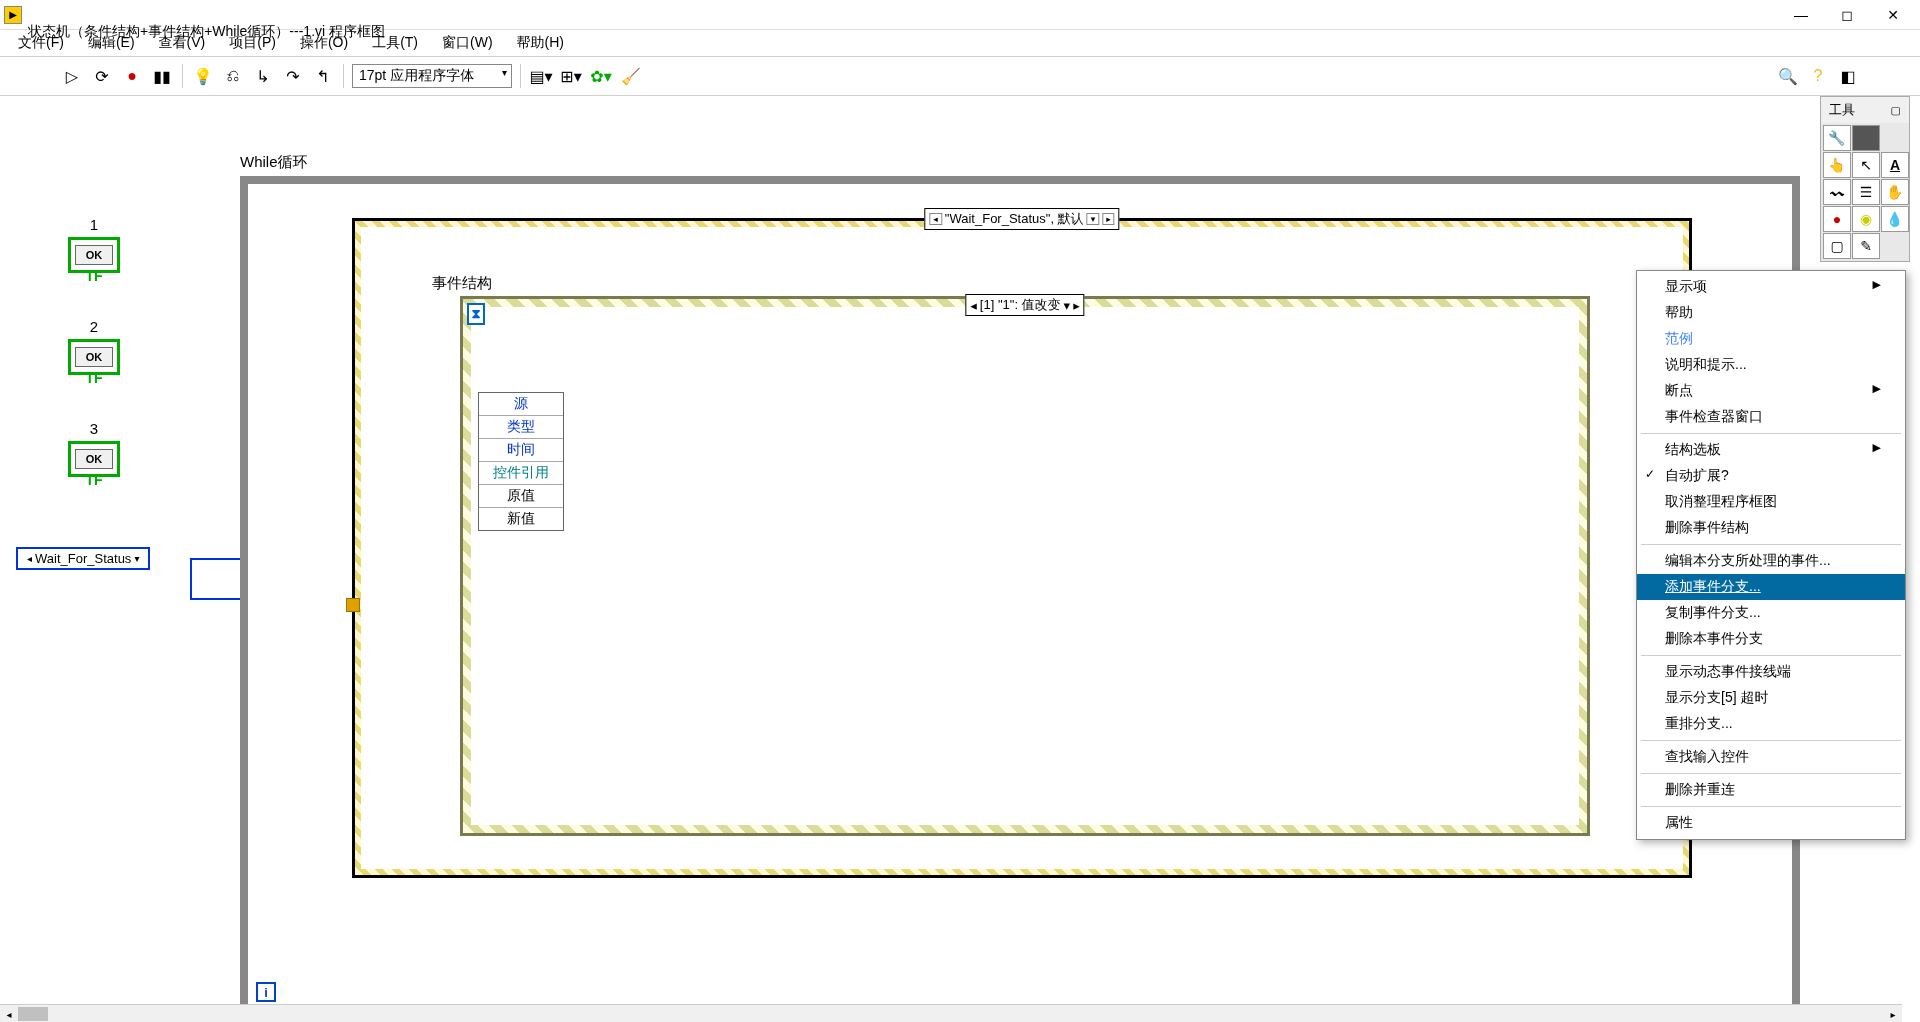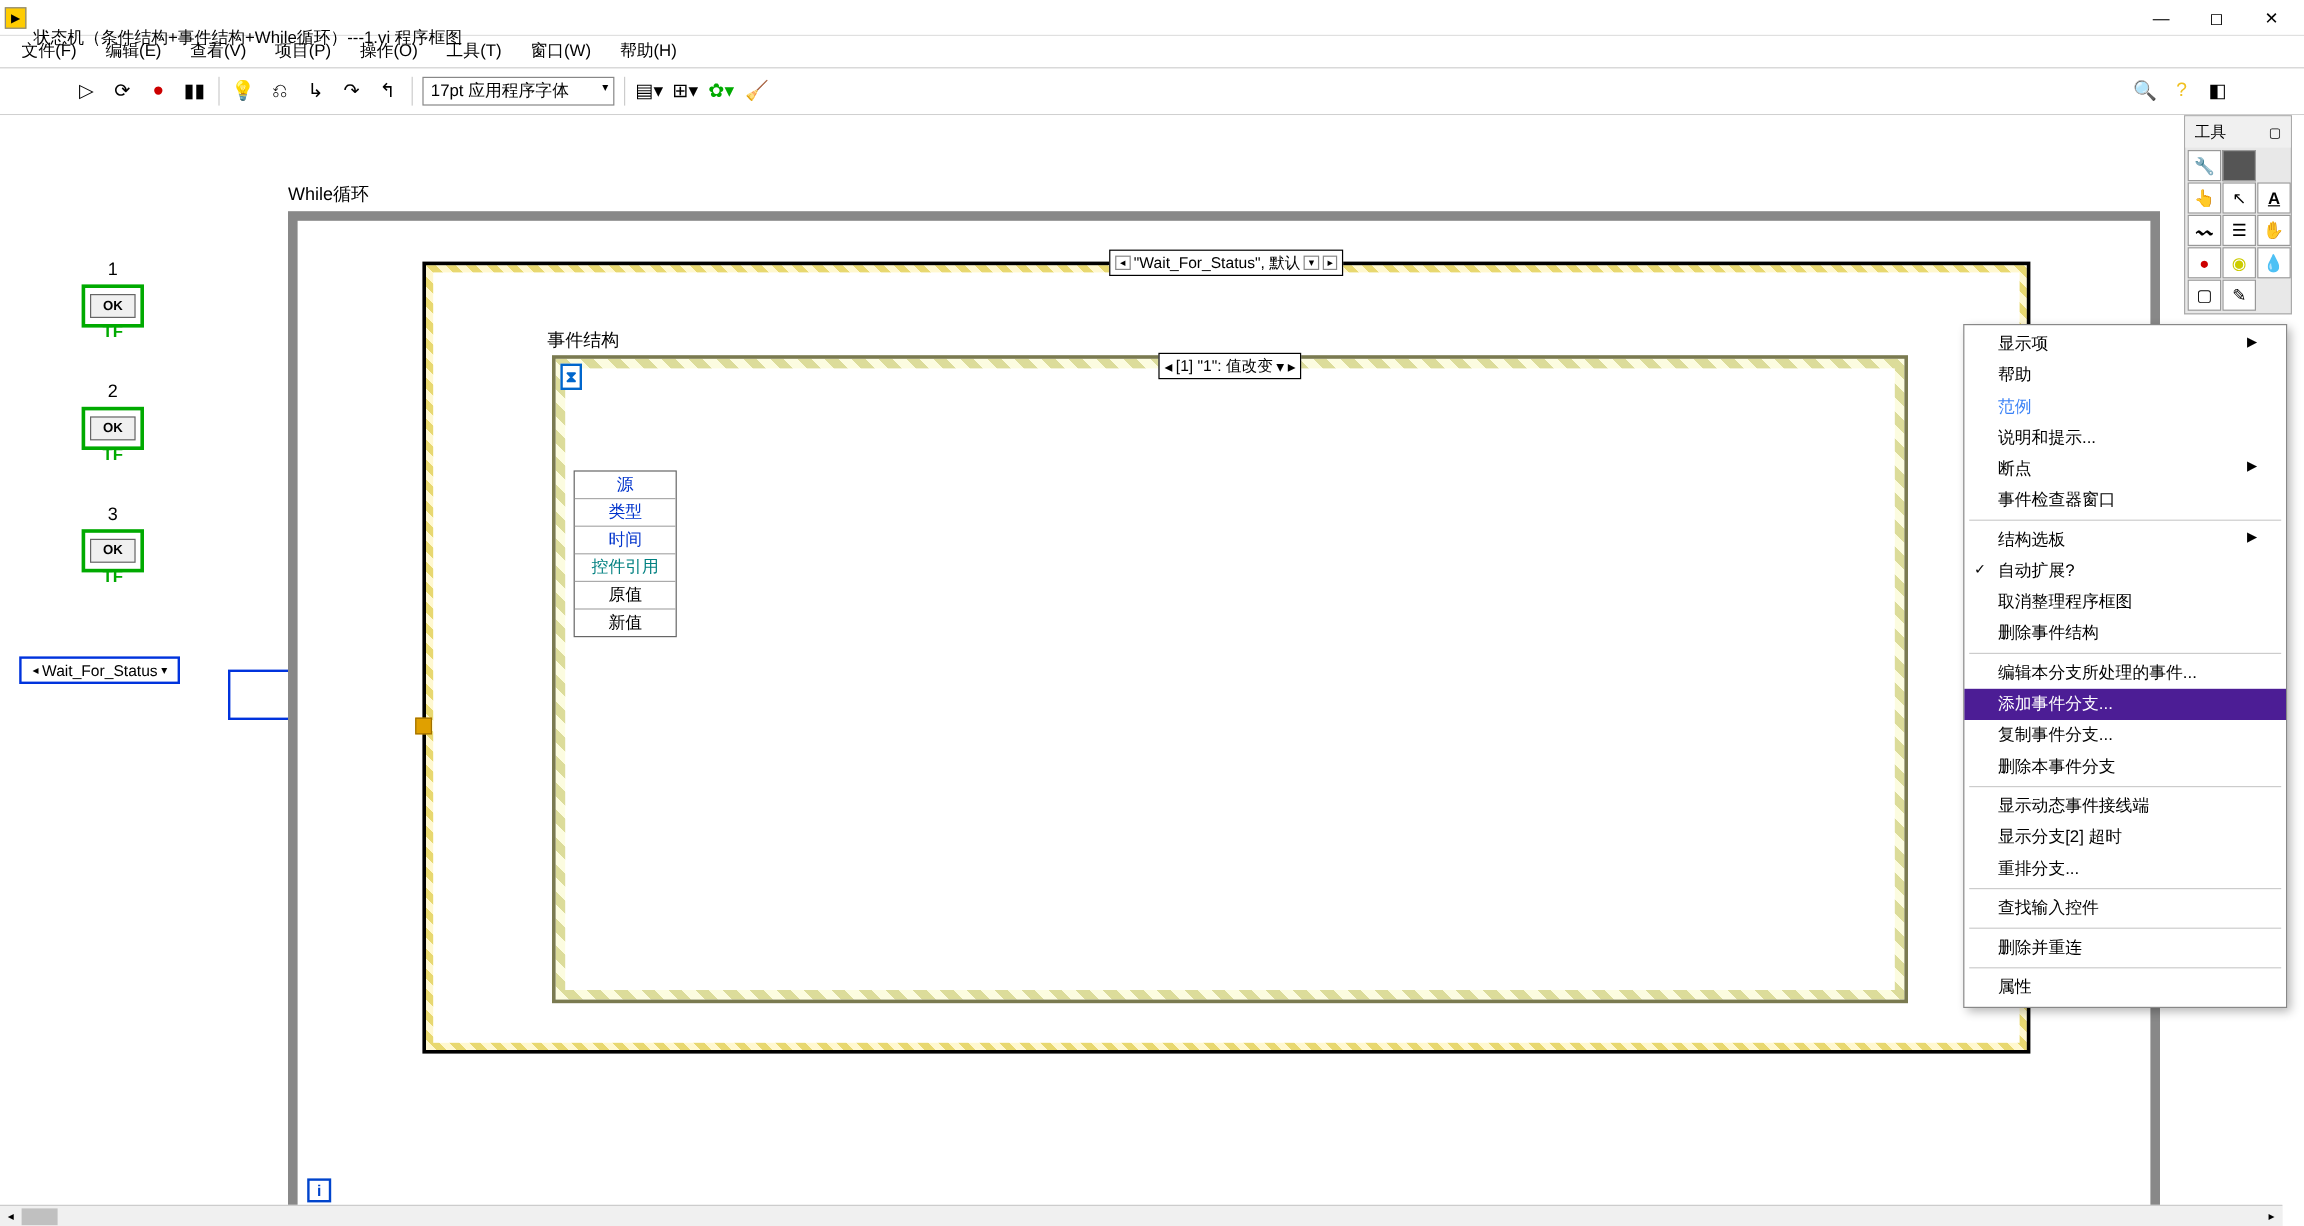--- a/index.html
+++ b/index.html
@@ -28,21 +28,21 @@
     
     
     .while-loop-label { position: absolute; left: 240px; top: 57px; font-size: 15px; }
     .while-loop { position: absolute; left: 240px; top: 80px; width: 1560px; height: 860px; border: 8px solid #888; background: #fff; }
     .case-structure { position: absolute; left: 352px; top: 122px; width: 1340px; height: 660px; }
     .case-frame { width: 100%; height: 100%; border: 3px solid #000; background: repeating-linear-gradient(45deg, #fff8d0 0 6px, #e8d870 6px 12px); padding: 6px; position: relative; }
     .case-inner { position: absolute; top: 6px; left: 6px; right: 6px; bottom: 6px; background: #fff; }
     .case-selector { position: absolute; top: -10px; left: 50%; transform: translateX(-50%); background: #fff; border: 1px solid #000; padding: 1px 4px; font-size: 13px; display: flex; align-items: center; gap: 3px; z-index: 5; }
     .case-selector .arrow-btn { border: 1px solid #888; padding: 0 3px; font-size: 9px; cursor: pointer; }
     
-    .event-label { position: absolute; left: 456px; top: 178px; font-size: 15px; }
+    .event-label { position: absolute; left: 432px; top: 178px; font-size: 15px; }
     .event-structure { position: absolute; left: 460px; top: 200px; width: 1130px; height: 540px; }
     .event-frame { width: 100%; height: 100%; border: 3px solid #7a7a50; background: repeating-linear-gradient(45deg, #fcfce0 0 8px, #dcdc9a 8px 16px); padding: 8px; position: relative; }
     .event-inner { position: absolute; top: 8px; left: 8px; right: 8px; bottom: 8px; background: #fff; }
     .event-glyph { position: absolute; left: 4px; top: 4px; width: 18px; height: 22px; border: 2px solid #0066cc; background: #fff; display: flex; align-items: center; justify-content: center; color: #0066cc; font-size: 13px; font-weight: bold; }
     .event-selector { position: absolute; top: -2px; left: 50%; transform: translateX(-50%); background: #fff; border: 1px solid #000; padding: 1px 4px; font-size: 13px; display: flex; align-items: center; gap: 3px; z-index: 5; }
     
     .event-data-box { position: absolute; left: 478px; top: 296px; border: 1px solid #666; background: #fff; }
     .event-data-row { padding: 2px 14px; font-size: 14px; text-align: center; border-bottom: 1px solid #aaa; }
     .event-data-row:last-child { border-bottom: none; text-align: center; }
     .event-data-row.blue { color: #0033cc; }
@@ -65,21 +65,21 @@
     
     .tools-palette { position: absolute; right: 10px; top: 96px; width: 90px; background: #e8e8e8; border: 1px solid #aaa; z-index: 20; }
     .tools-title { padding: 4px 8px; font-size: 13px; display: flex; align-items: center; justify-content: space-between; background: #f0f0f0; }
     .tools-grid { display: grid; grid-template-columns: repeat(3, 1fr); gap: 1px; padding: 2px; }
     .tool-cell { width: 28px; height: 26px; border: 1px solid #999; background: #fff; display: flex; align-items: center; justify-content: center; font-size: 14px; cursor: pointer; }
     .tool-cell.wide { grid-column: span 2; }
     
     
     .context-menu { position: absolute; right: 14px; top: 270px; width: 270px; background: #fff; border: 1px solid #888; box-shadow: 3px 3px 8px rgba(0,0,0,0.3); z-index: 50; padding: 3px 0; }
     .ctx-item { padding: 4px 24px 4px 28px; font-size: 14px; cursor: pointer; position: relative; display: flex; align-items: flex-start; }
-    .ctx-item.highlighted { background: #4c1d95; color: #fff; }
+    .ctx-item.highlighted { background: #0369a1; color: #fff; text-decoration: underline; }
     .ctx-item.disabled { color: #3b82f6; cursor: default; }
     .ctx-sep { height: 1px; background: #ccc; margin: 3px 4px; }
     .ctx-check { position: absolute; left: 8px; font-size: 12px; }
     .ctx-sub { margin-left: auto; font-size: 11px; }
     
     .lightbulb { color: #f0c020; font-size: 16px; }
   </style>
 </head>
 <body>
 
@@ -282,21 +282,21 @@
       <span>复制事件分支...</span>
     </div>
     <div class="ctx-item">
       <span>删除本事件分支</span>
     </div>
     <div class="ctx-sep"></div>
     <div class="ctx-item">
       <span>显示动态事件接线端</span>
     </div>
     <div class="ctx-item">
-      <span>显示分支[2] 超时</span>
+      <span>显示分支[5] 超时</span>
     </div>
     <div class="ctx-item">
       <span>重排分支...</span>
     </div>
     <div class="ctx-sep"></div>
     <div class="ctx-item">
       <span>查找输入控件</span>
     </div>
     <div class="ctx-sep"></div>
     <div class="ctx-item">

